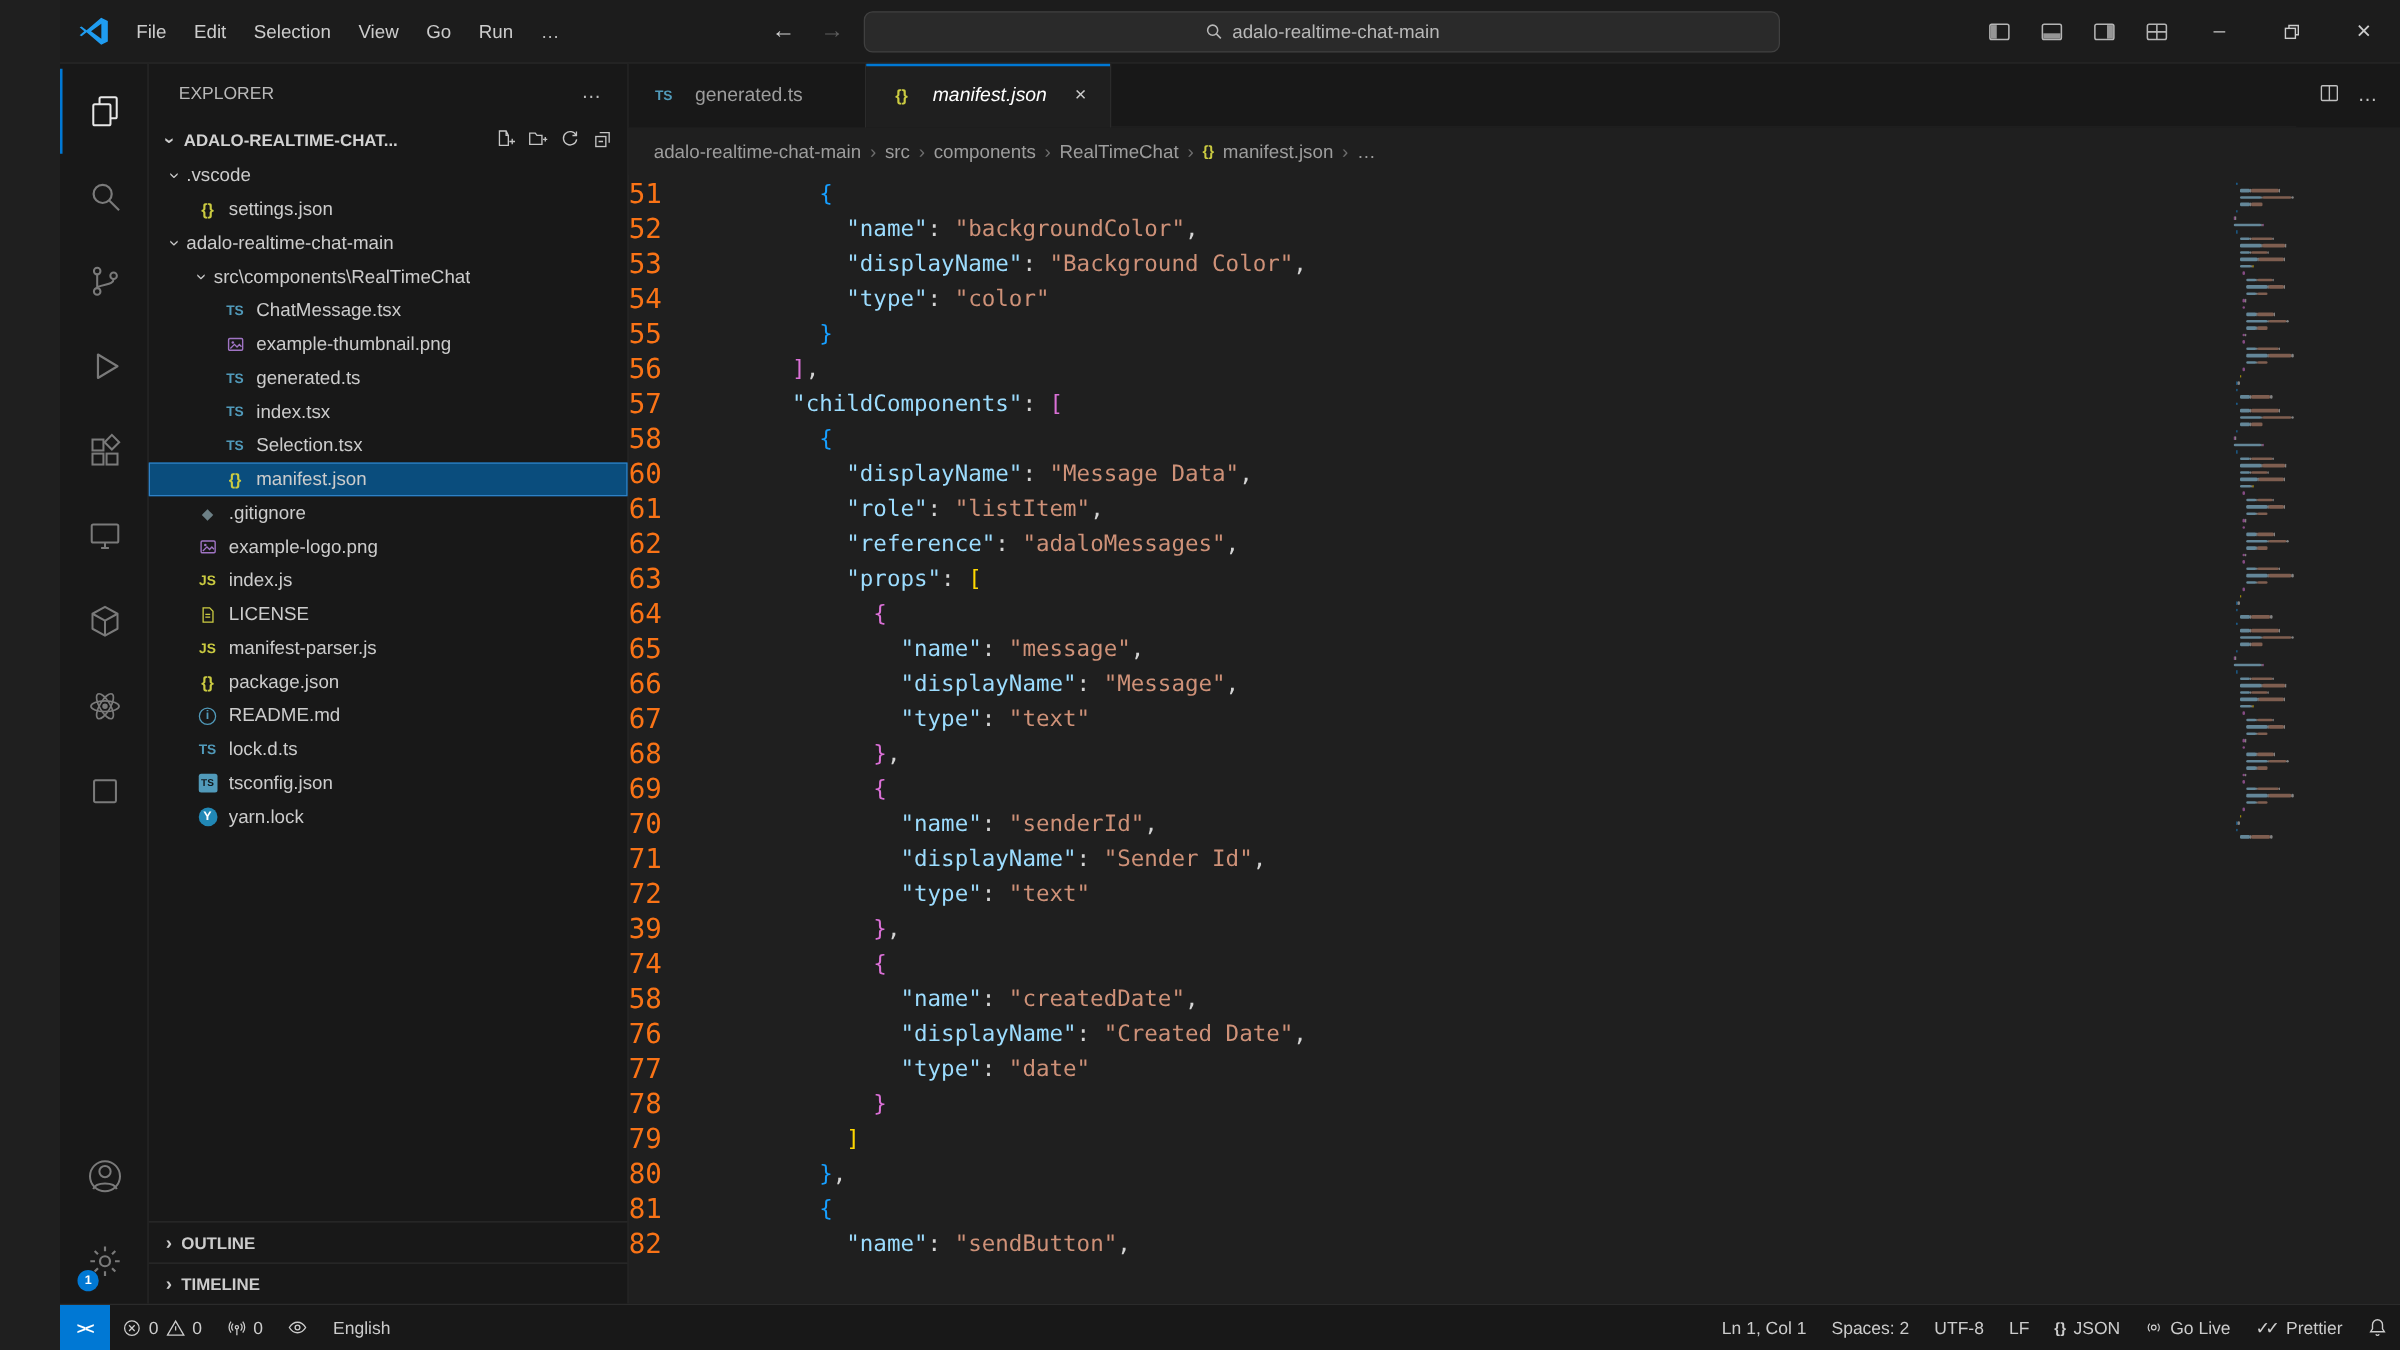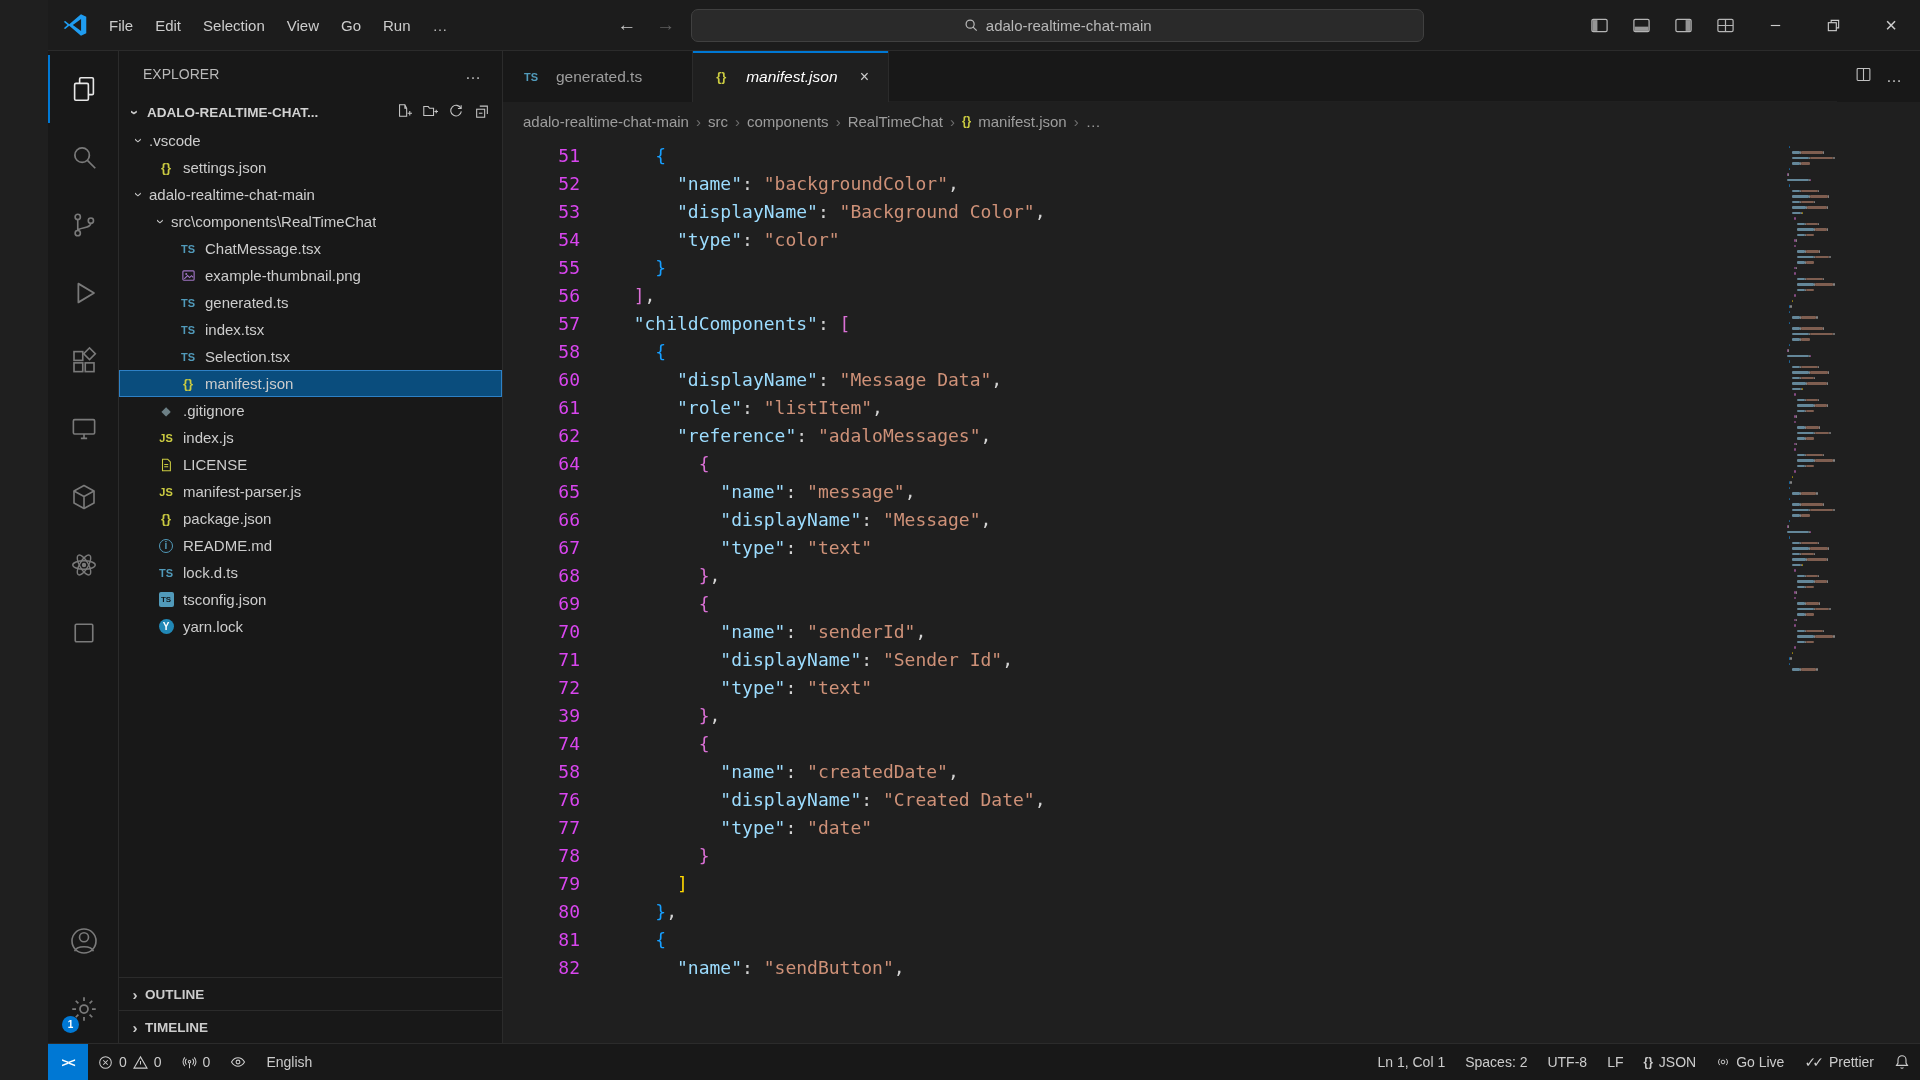--- a/index.html
+++ b/index.html
@@ -87,21 +87,21 @@
 
   .breadcrumbs { height:38px; flex:none; display:flex; align-items:center; padding:0 20px; gap:7px;
                  font-size:15px; color:#9d9d9d; background:#1f1f1f; }
   .crumb-sep { color:#6e6e6e; font-size:15px; }
   .crumb-braces { color:#cbcb41; font-weight:700; font-size:12px; }
 
   .codewrap { flex:1; position:relative; overflow:hidden; min-height:0; }
   .code-lines { position:absolute; inset:2px 0 0 0; font-family:"DejaVu Sans Mono",monospace;
                 font-size:18px; line-height:28px; }
   .code-line { display:flex; height:28px; }
-  .ln { width:77px; flex:none; text-align:right; color:#d946ef; font-size:18px; }
+  .ln { width:77px; flex:none; text-align:left; color:#f97316; font-size:22px; }
   .lt { margin-left:32px; white-space:pre; color:#d4d4d4; }
 
   .minimap { position:absolute; top:4px; right:72px; width:64px; }
   .mm-line { display:flex; align-items:center; height:5.5px; }
   .mm-bar { height:2.5px; opacity:.55; border-radius:1px; flex:none; }
   .mm-sp { height:1px; flex:none; }
 
   
   .statusbar { height:37px; flex:none; background:#181818; border-top:1px solid #2b2b2b;
                display:flex; align-items:stretch; font-size:14px; color:#cccccc; }
@@ -343,20 +343,30 @@
           </div>
           <div class="tree-row sel" style="padding-left: 59px;">
             <span class="fic ic-json">{}</span>
             <span class="tree-label">manifest.json</span>
           </div>
           <div class="tree-row" style="padding-left: 37px;">
             <span class="fic ic-git">◆</span>
             <span class="tree-label">.gitignore</span>
           </div>
           <div class="tree-row" style="padding-left: 37px;">
+            <span class="fic">
+              <svg width="15" height="15" viewBox="0 0 16 16" fill="none" stroke="#a074c4" stroke-width="1.2">
+                <rect x="2" y="3" width="12" height="10" rx="1"></rect>
+                <circle cx="5.6" cy="6.4" r="1.1" fill="#a074c4" stroke="none"></circle>
+                <path d="M3.5 11.5 7 8l2.2 2.2 2-2 1.8 1.8"></path>
+              </svg>
+            </span>
+            <span class="tree-label">example-logo.png</span>
+          </div>
+          <div class="tree-row" style="padding-left: 37px;">
             <span class="fic ic-js">JS</span>
             <span class="tree-label">index.js</span>
           </div>
           <div class="tree-row" style="padding-left: 37px;">
             <span class="fic">
               <svg width="14" height="14" viewBox="0 0 16 16" fill="none" stroke="#cbcb41" stroke-width="1.2">
                 <path d="M4 1.5h6L13 4.5V14.5H4z"></path>
                 <path d="M6 7.5h4.5M6 10h4.5"></path>
               </svg>
             </span>
@@ -479,20 +489,24 @@
               <span class="ln">60</span>
               <span class="lt"><span style="color: rgb(156, 220, 254);">      "displayName"</span><span style="color: rgb(212, 212, 212);">: </span><span style="color: rgb(206, 145, 120);">"Message Data"</span><span style="color: rgb(212, 212, 212);">,</span></span>
             </div>
             <div class="code-line">
               <span class="ln">61</span>
               <span class="lt"><span style="color: rgb(156, 220, 254);">      "role"</span><span style="color: rgb(212, 212, 212);">: </span><span style="color: rgb(206, 145, 120);">"listItem"</span><span style="color: rgb(212, 212, 212);">,</span></span>
             </div>
             <div class="code-line">
               <span class="ln">62</span>
               <span class="lt"><span style="color: rgb(156, 220, 254);">      "reference"</span><span style="color: rgb(212, 212, 212);">: </span><span style="color: rgb(206, 145, 120);">"adaloMessages"</span><span style="color: rgb(212, 212, 212);">,</span></span>
+            </div>
+            <div class="code-line">
+              <span class="ln">63</span>
+              <span class="lt"><span style="color: rgb(156, 220, 254);">      "props"</span><span style="color: rgb(212, 212, 212);">: </span><span style="color: rgb(255, 215, 0);">[</span></span>
             </div>
             <div class="code-line">
               <span class="ln">64</span>
               <span class="lt"><span style="color: rgb(218, 112, 214);">        {</span></span>
             </div>
             <div class="code-line">
               <span class="ln">65</span>
               <span class="lt"><span style="color: rgb(156, 220, 254);">          "name"</span><span style="color: rgb(212, 212, 212);">: </span><span style="color: rgb(206, 145, 120);">"message"</span><span style="color: rgb(212, 212, 212);">,</span></span>
             </div>
             <div class="code-line">

